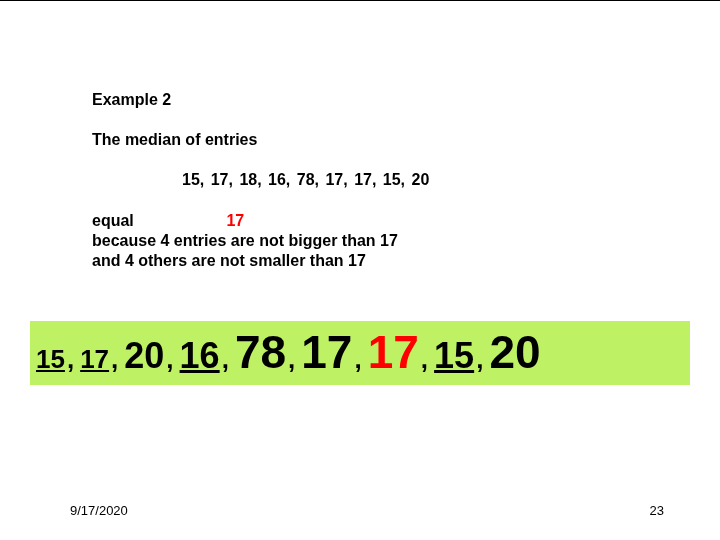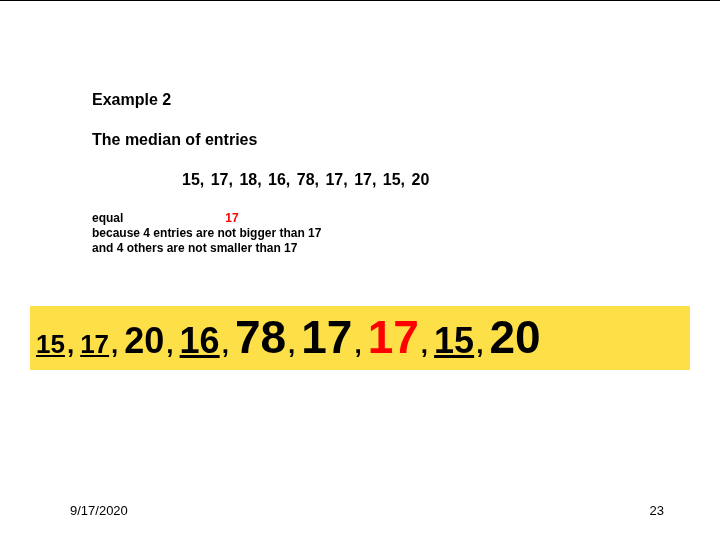--- a/index.html
+++ b/index.html
@@ -47,30 +47,30 @@
   }
   .sequence {
     font-weight: bold;
     font-size: 16px;
     margin-top: 22px;
     padding-left: 90px;
     word-spacing: 2px;
   }
   .explain {
     font-weight: bold;
-    font-size: 12px;
+    font-size: 16px;
     margin-top: 22px;
     line-height: 1.25;
   }
   .explain .eq-line { display: block; }
   .eq-label { display: inline-block; width: 130px; }
   .eq-val { color: #ff0000; }
   .big-row-wrap {
     margin: 50px 30px 0 30px;
-    background: #fde047;
+    background: #bef264;
     padding: 4px 6px 6px 6px;
     display: flex;
     align-items: baseline;
     flex-wrap: nowrap;
     font-weight: bold;
     color: #000;
     white-space: nowrap;
   }
   .big-row-wrap .num {
     display: inline-block;

